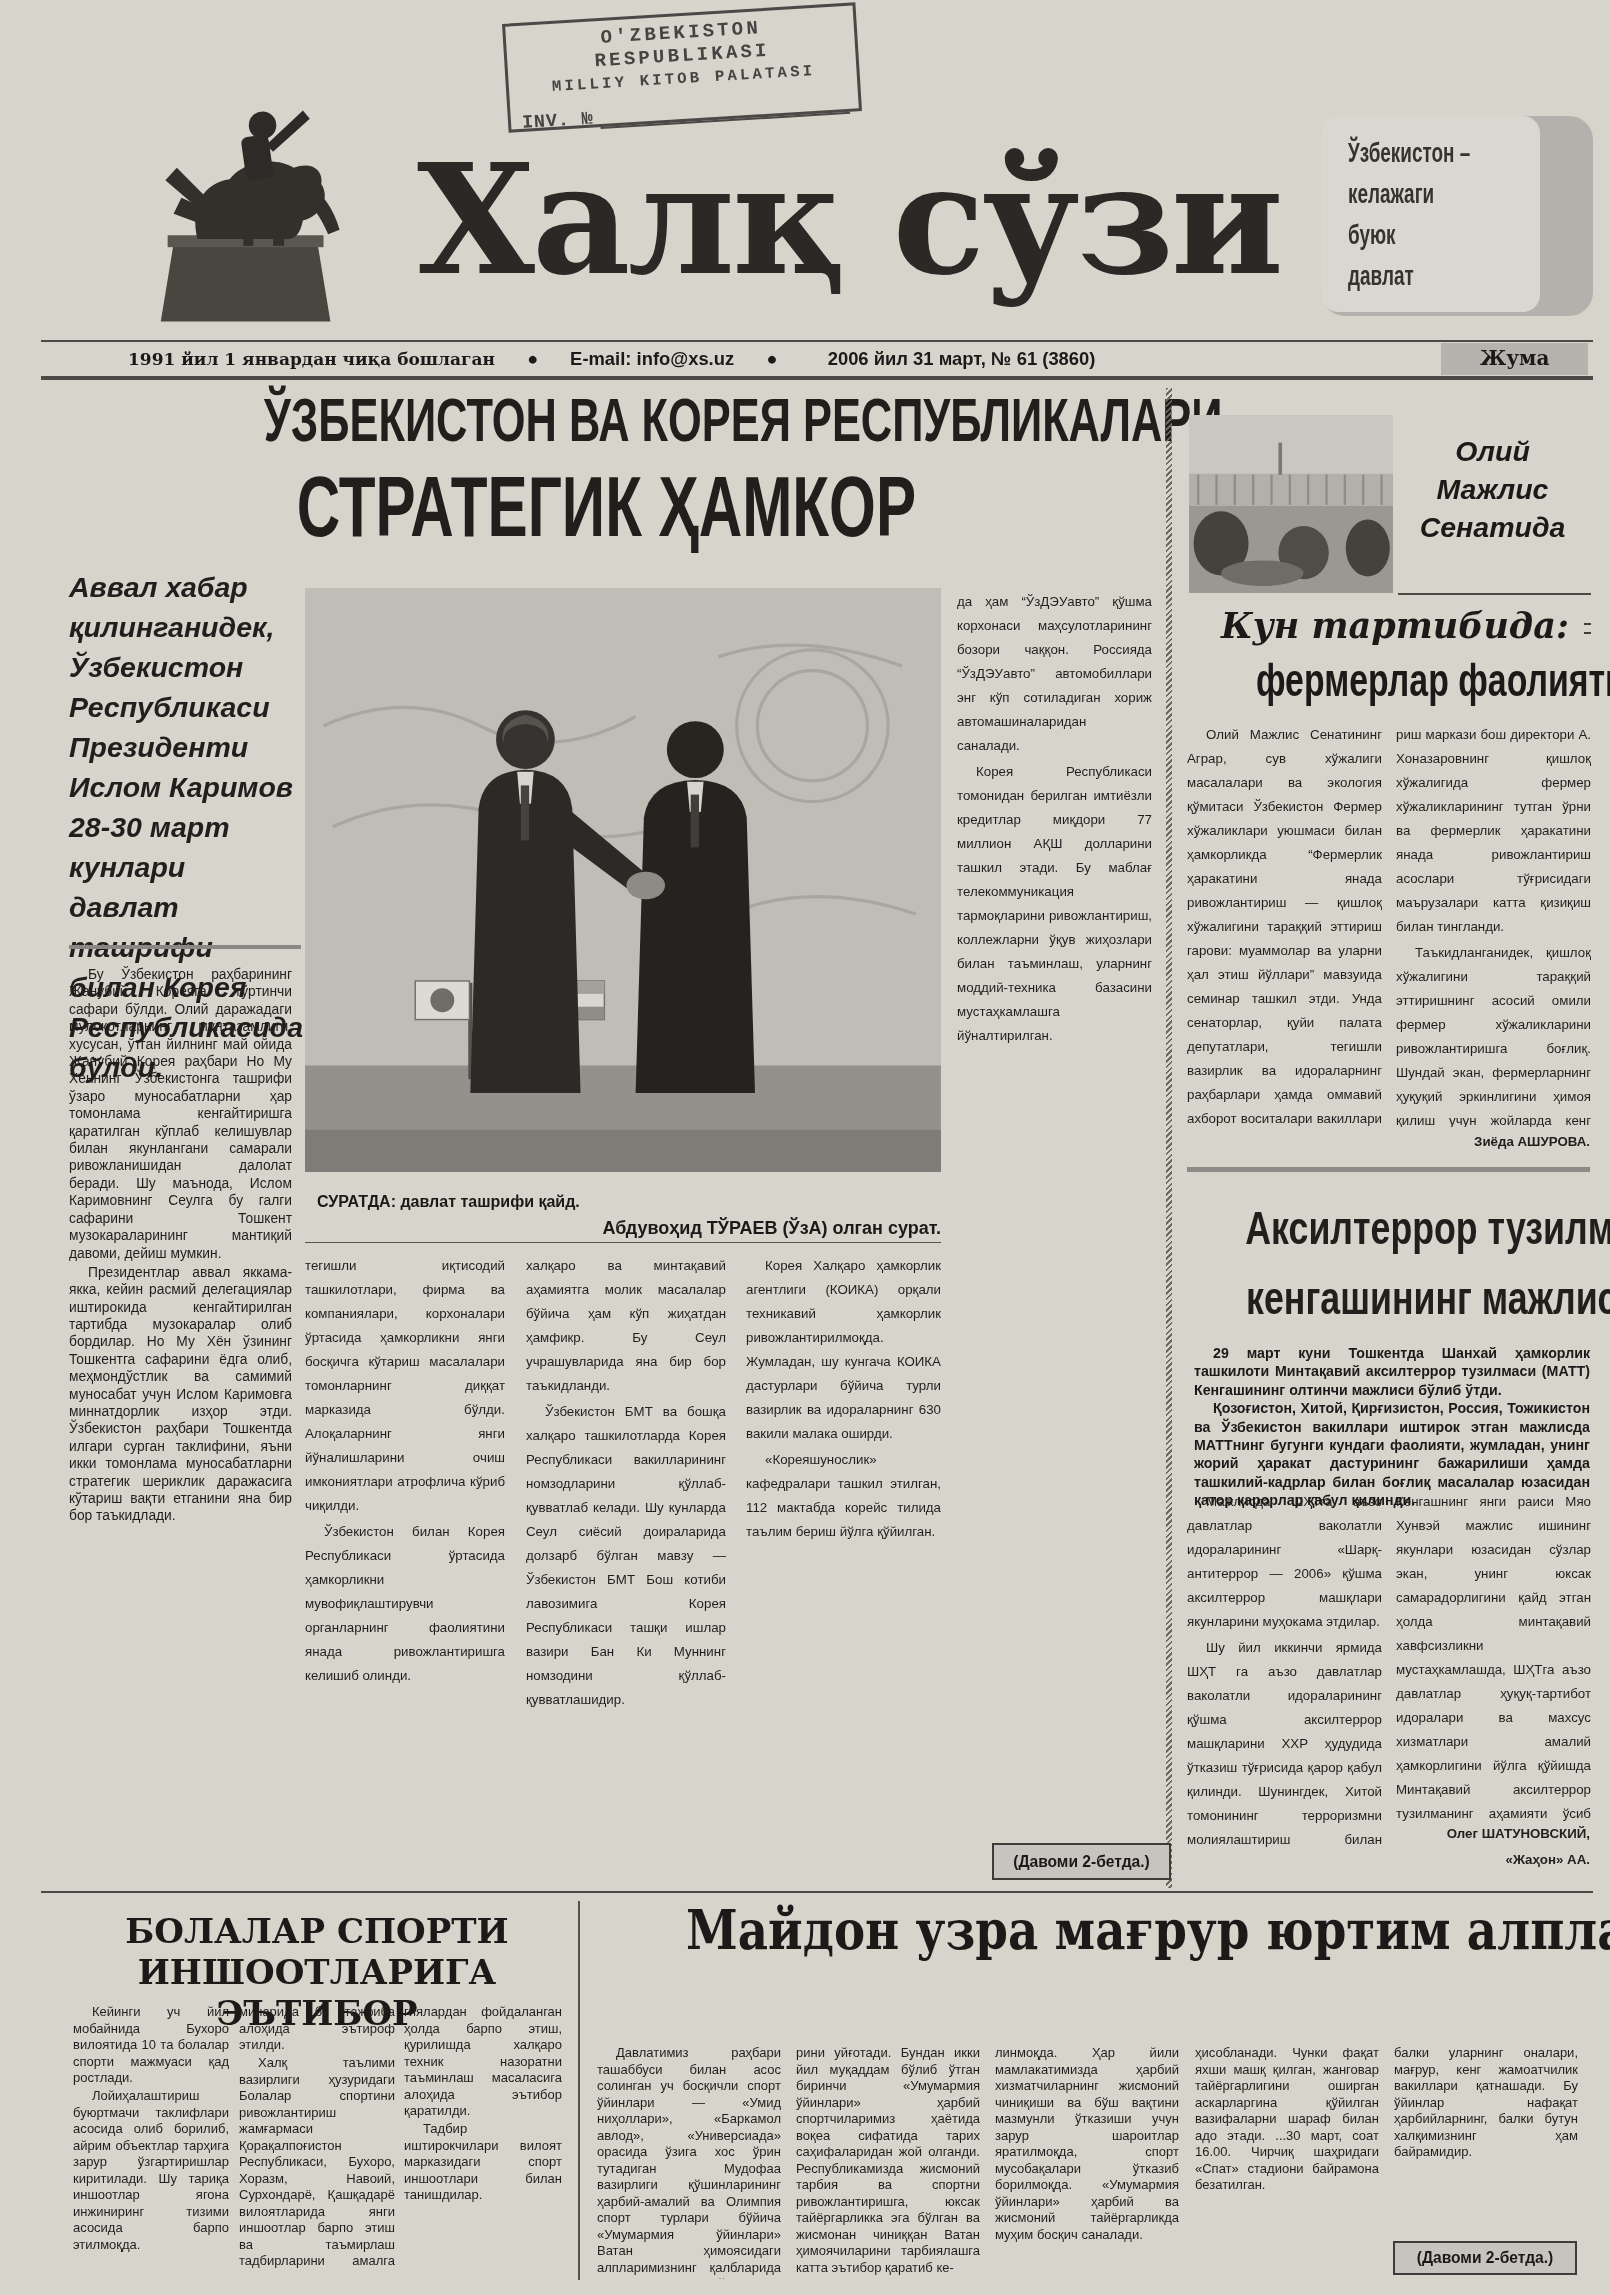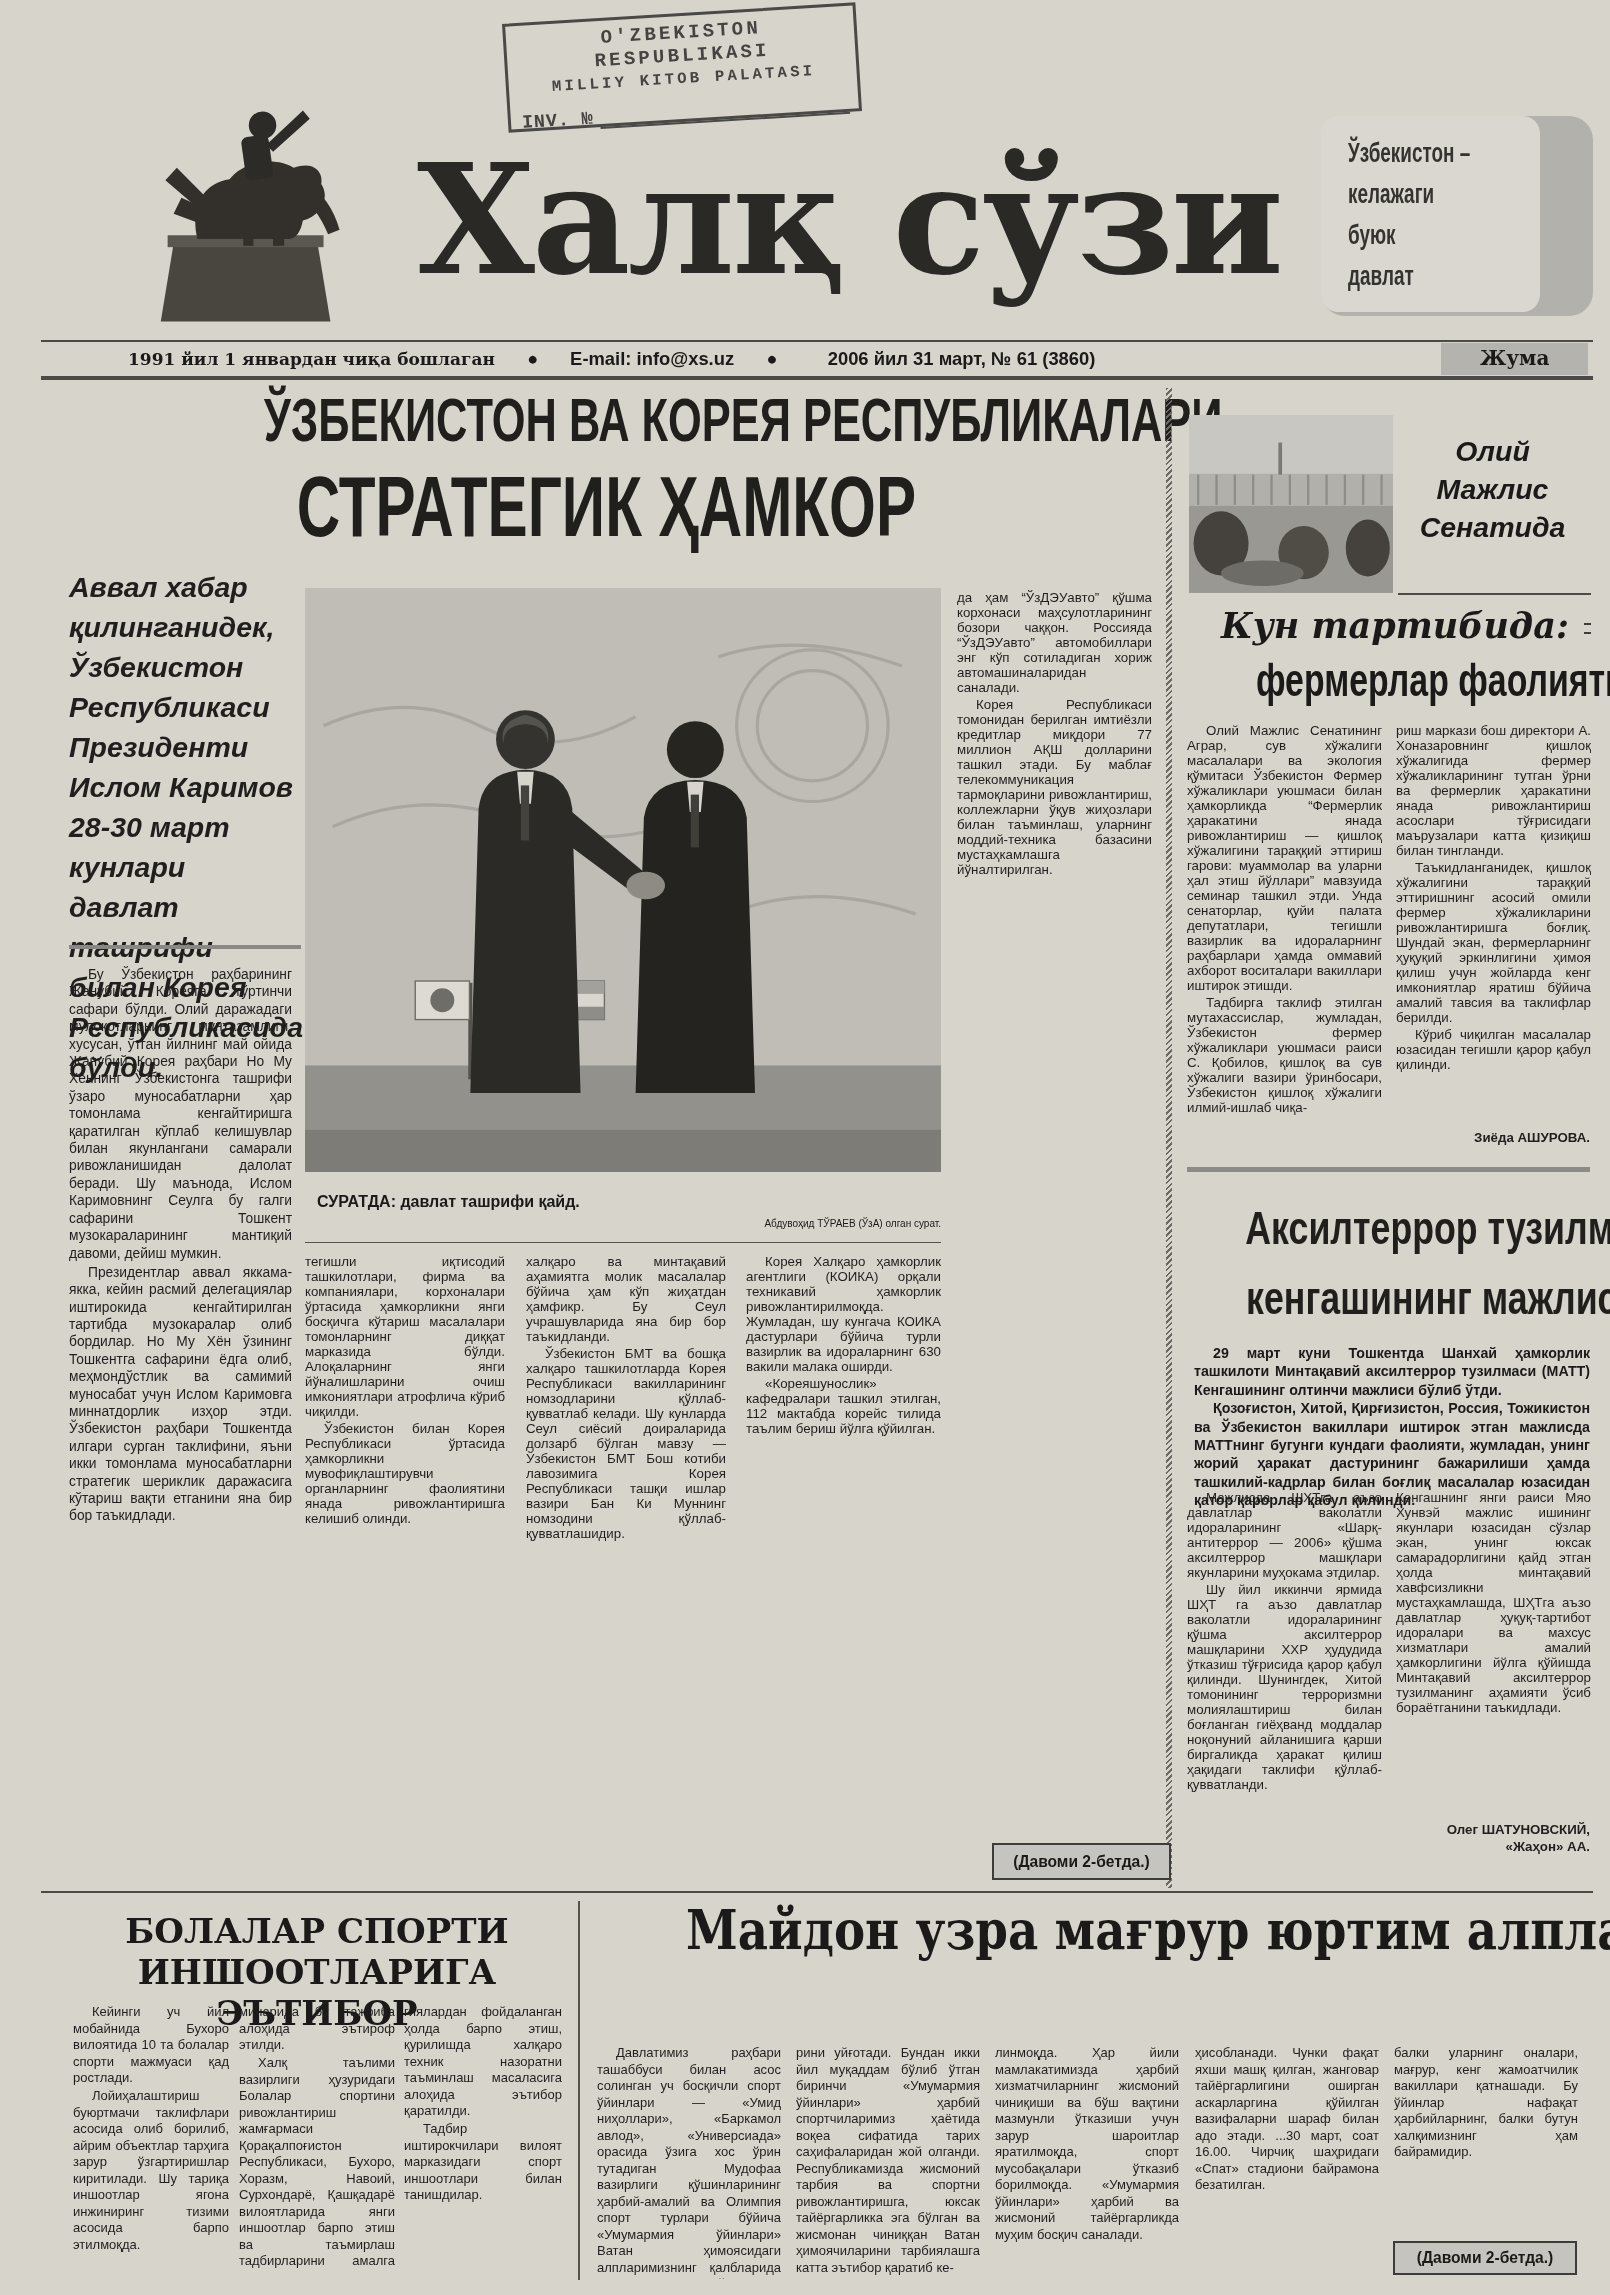--- a/index.html
+++ b/index.html
@@ -46,34 +46,34 @@
              font-family:"DejaVu Serif", serif; font-weight:bold; font-size:20px; }
 
   
   .main-hl { left:51px; top:385px; width:1111px; text-align:center; font-weight:bold; color:#201f1c; }
   .squeeze { display:inline-block; white-space:nowrap; }
   .hl1 .squeeze { font-size:62px; line-height:69px; transform:scaleX(0.70); }
   .hl2 { margin-top:6.4px; }
   .hl2 .squeeze { font-size:86px; line-height:92px; transform:scaleX(0.70); }
 
   
-  .body-col { position:absolute; overflow:hidden; font-size:13.3px; line-height:15px; text-align:justify; color:#201f1d; }
+  .body-col { position:absolute; overflow:hidden; font-size:13.3px; line-height:24px; text-align:justify; color:#201f1d; }
   .body-col p { text-indent:19px; margin-bottom:1.8px; }
   .body-col p.cont { text-indent:0; }
   .byline { font-weight:bold; text-align:right; text-indent:0 !important; }
 
   .lead {
     left:69px; top:567px; width:233px;
     font-weight:bold; font-style:italic; font-size:28.5px; line-height:40px;
     text-align:left; color:#211f1d;
   }
   .lead-divider { left:69px; top:945px; width:232px; height:4.1px; background:#8a8884; }
 
   .caption { left:317px; top:1193px; font-weight:bold; font-size:16px; }
-  .credit  { left:528px; top:1218px; width:413px; font-weight:normal; font-size:10px; text-align:right; }
+  .credit  { left:528px; top:1218px; width:413px; font-weight:bold; font-size:18px; text-align:right; }
 
   .vhatch {
     left:1166px; top:388px; width:6px; height:1500px;
     background:repeating-linear-gradient(135deg,#6b6964 0 1.8px, transparent 1.8px 4.1px);
   }
   .vline { position:absolute; background:#55534e; }
 
   
   .kicker {
     left:1396px; top:432px; width:193px; text-align:center;

